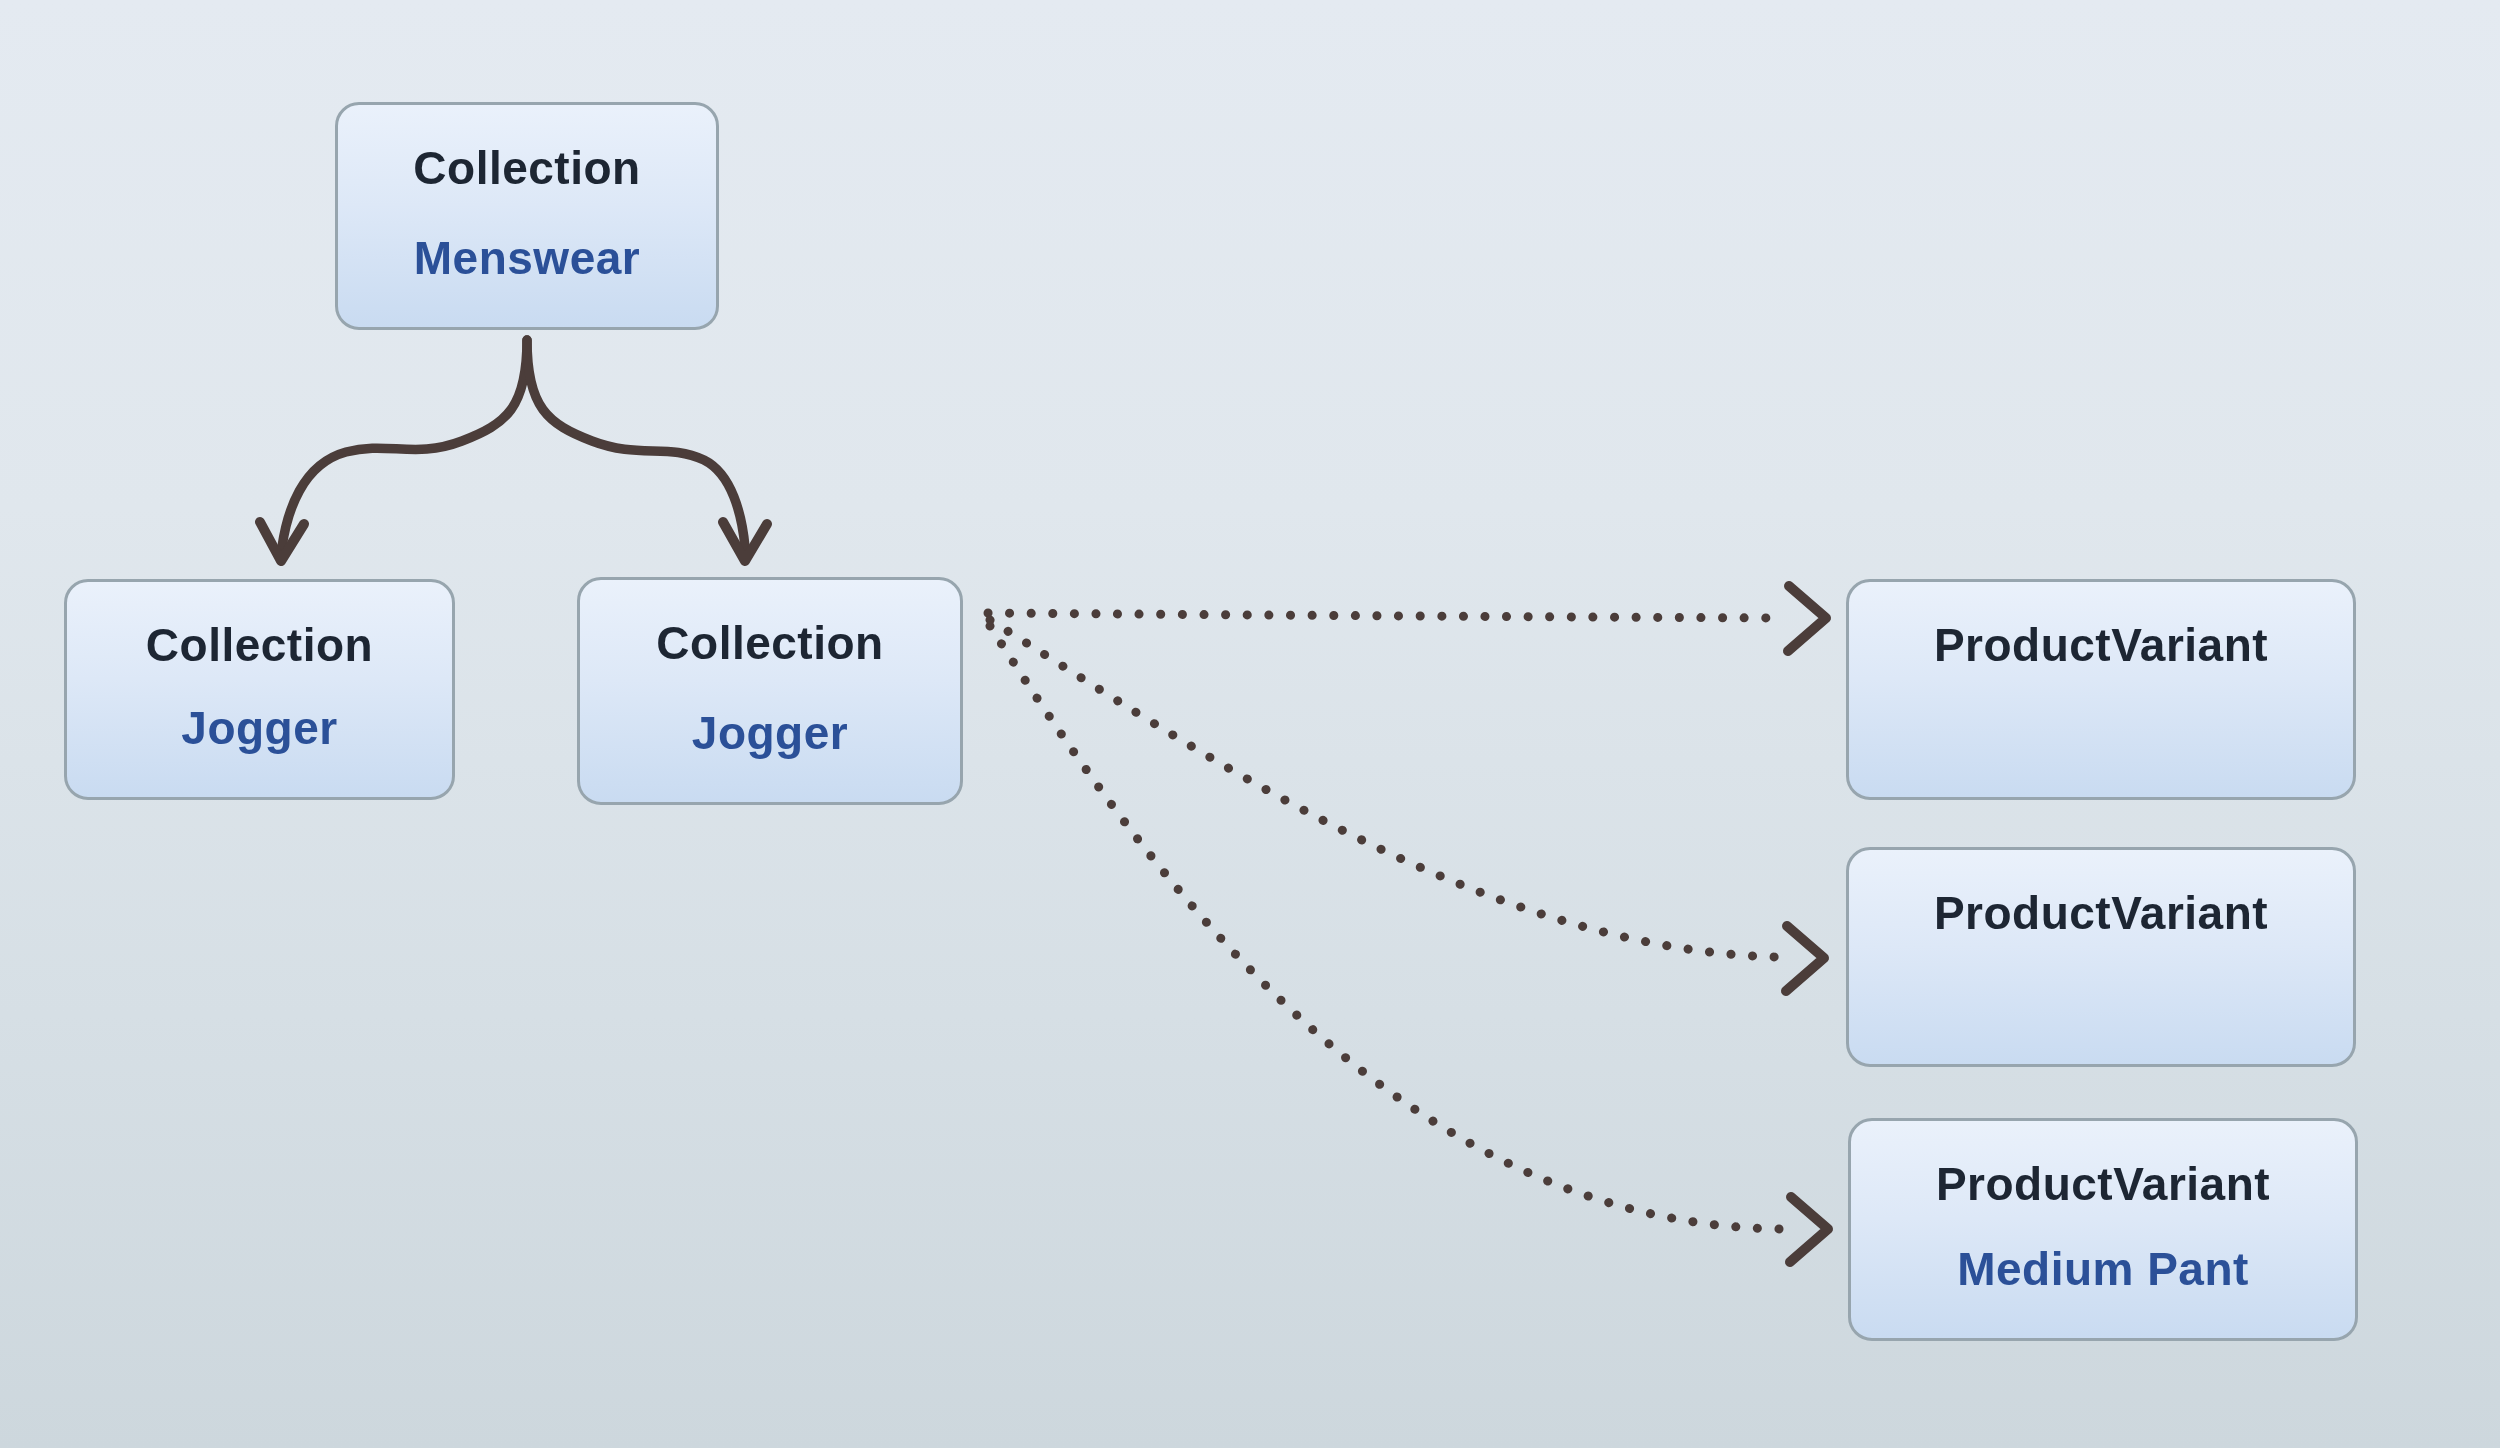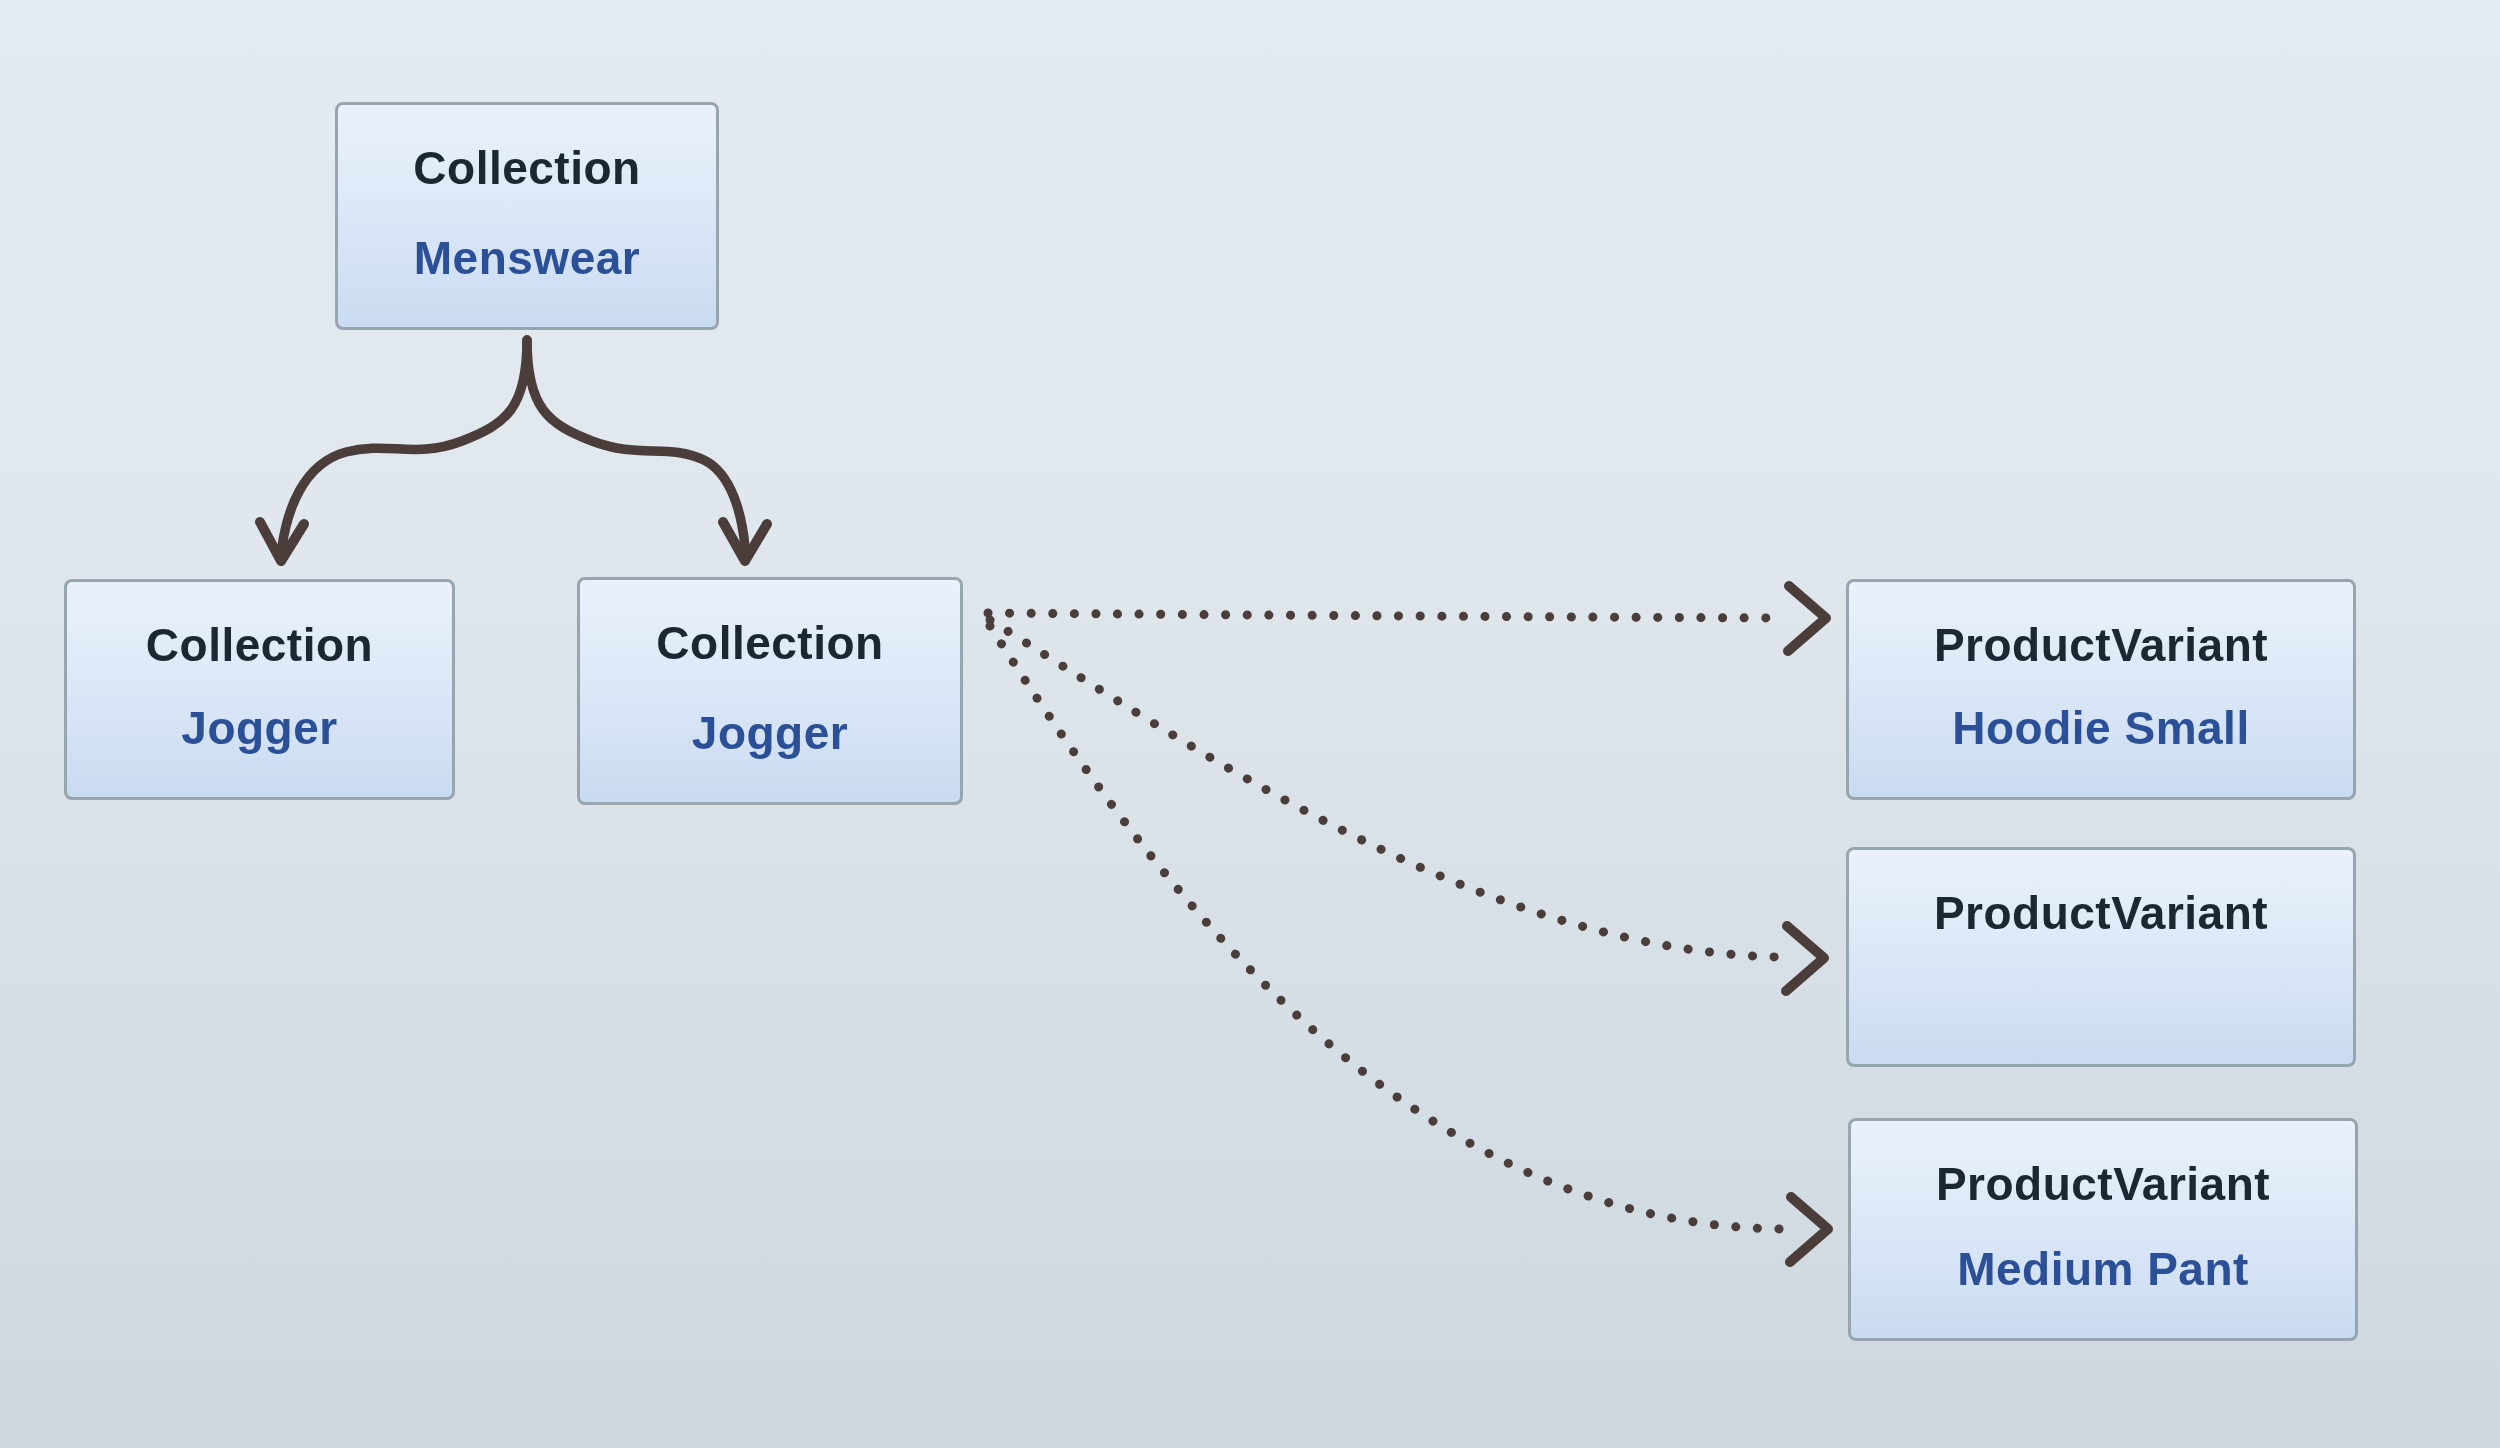--- a/index.html
+++ b/index.html
@@ -21,21 +21,21 @@
   }
   .node {
     position: absolute;
     display: flex;
     flex-direction: column;
     justify-content: space-between;
     padding: 40px 8px 46px 8px;
     text-align: center;
     background: linear-gradient(180deg, #eaf1fb 0%, #dde8f7 45%, #c9dbf1 100%);
     border: 3px solid #97a5ae;
-    border-radius: 8px;
+    border-radius: 24px;
   }
   .node-type {
     font-size: 46px;
     font-weight: 700;
     color: #1d2633;
     line-height: 1;
     letter-spacing: 0.5px;
   }
   .node-name {
     font-size: 46px;
@@ -99,21 +99,20 @@
     <div class="node-name">Jogger</div>
   </div>
 
   <div class="node" style="left:577px; top:577px; width:386px; height:228px;">
     <div class="node-type">Collection</div>
     <div class="node-name">Jogger</div>
   </div>
 
   <div class="node" style="left:1846px; top:579px; width:510px; height:221px;">
     <div class="node-type">ProductVariant</div>
-    <div class="node-name">Hoodie Small</div>
   </div>
 
   <div class="node" style="left:1846px; top:847px; width:510px; height:220px;">
     <div class="node-type">ProductVariant</div>
   </div>
 
   <div class="node" style="left:1848px; top:1118px; width:510px; height:223px;">
     <div class="node-type">ProductVariant</div>
     <div class="node-name">Medium Pant</div>
   </div>

